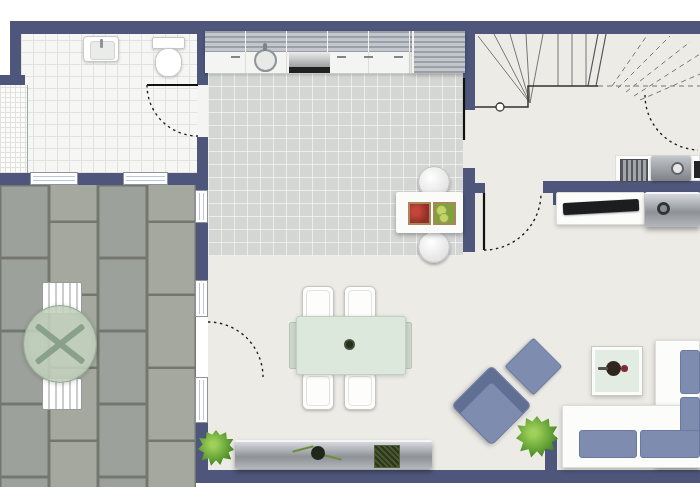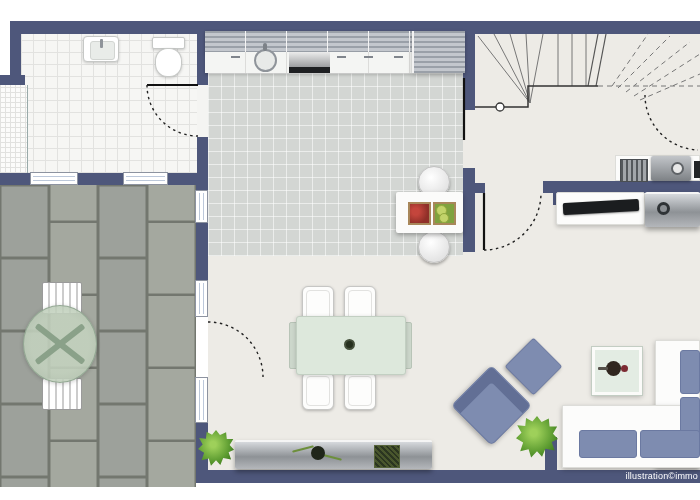--- a/index.html
+++ b/index.html
@@ -247,14 +247,13 @@
       <line x1="618" y1="88" x2="670" y2="36"></line>
       <line x1="626" y1="92" x2="690" y2="42"></line>
       <line x1="634" y1="96" x2="700" y2="54"></line>
       <line x1="640" y1="100" x2="700" y2="74"></line>
       <line x1="598" y1="86" x2="700" y2="86"></line>
     </g>
     <polyline points="475,107 528,107 528,86 598,86" fill="none" stroke="#333" stroke-width="1.5"></polyline>
     <circle cx="500" cy="107" r="4" fill="#fff" stroke="#333" stroke-width="1.3"></circle>
   </svg>
 
-  <div class="watermark" style="left:450px;top:470px;width:248px;height:13px;">illustration©immo</div>
 </div>
 
 </body></html>

